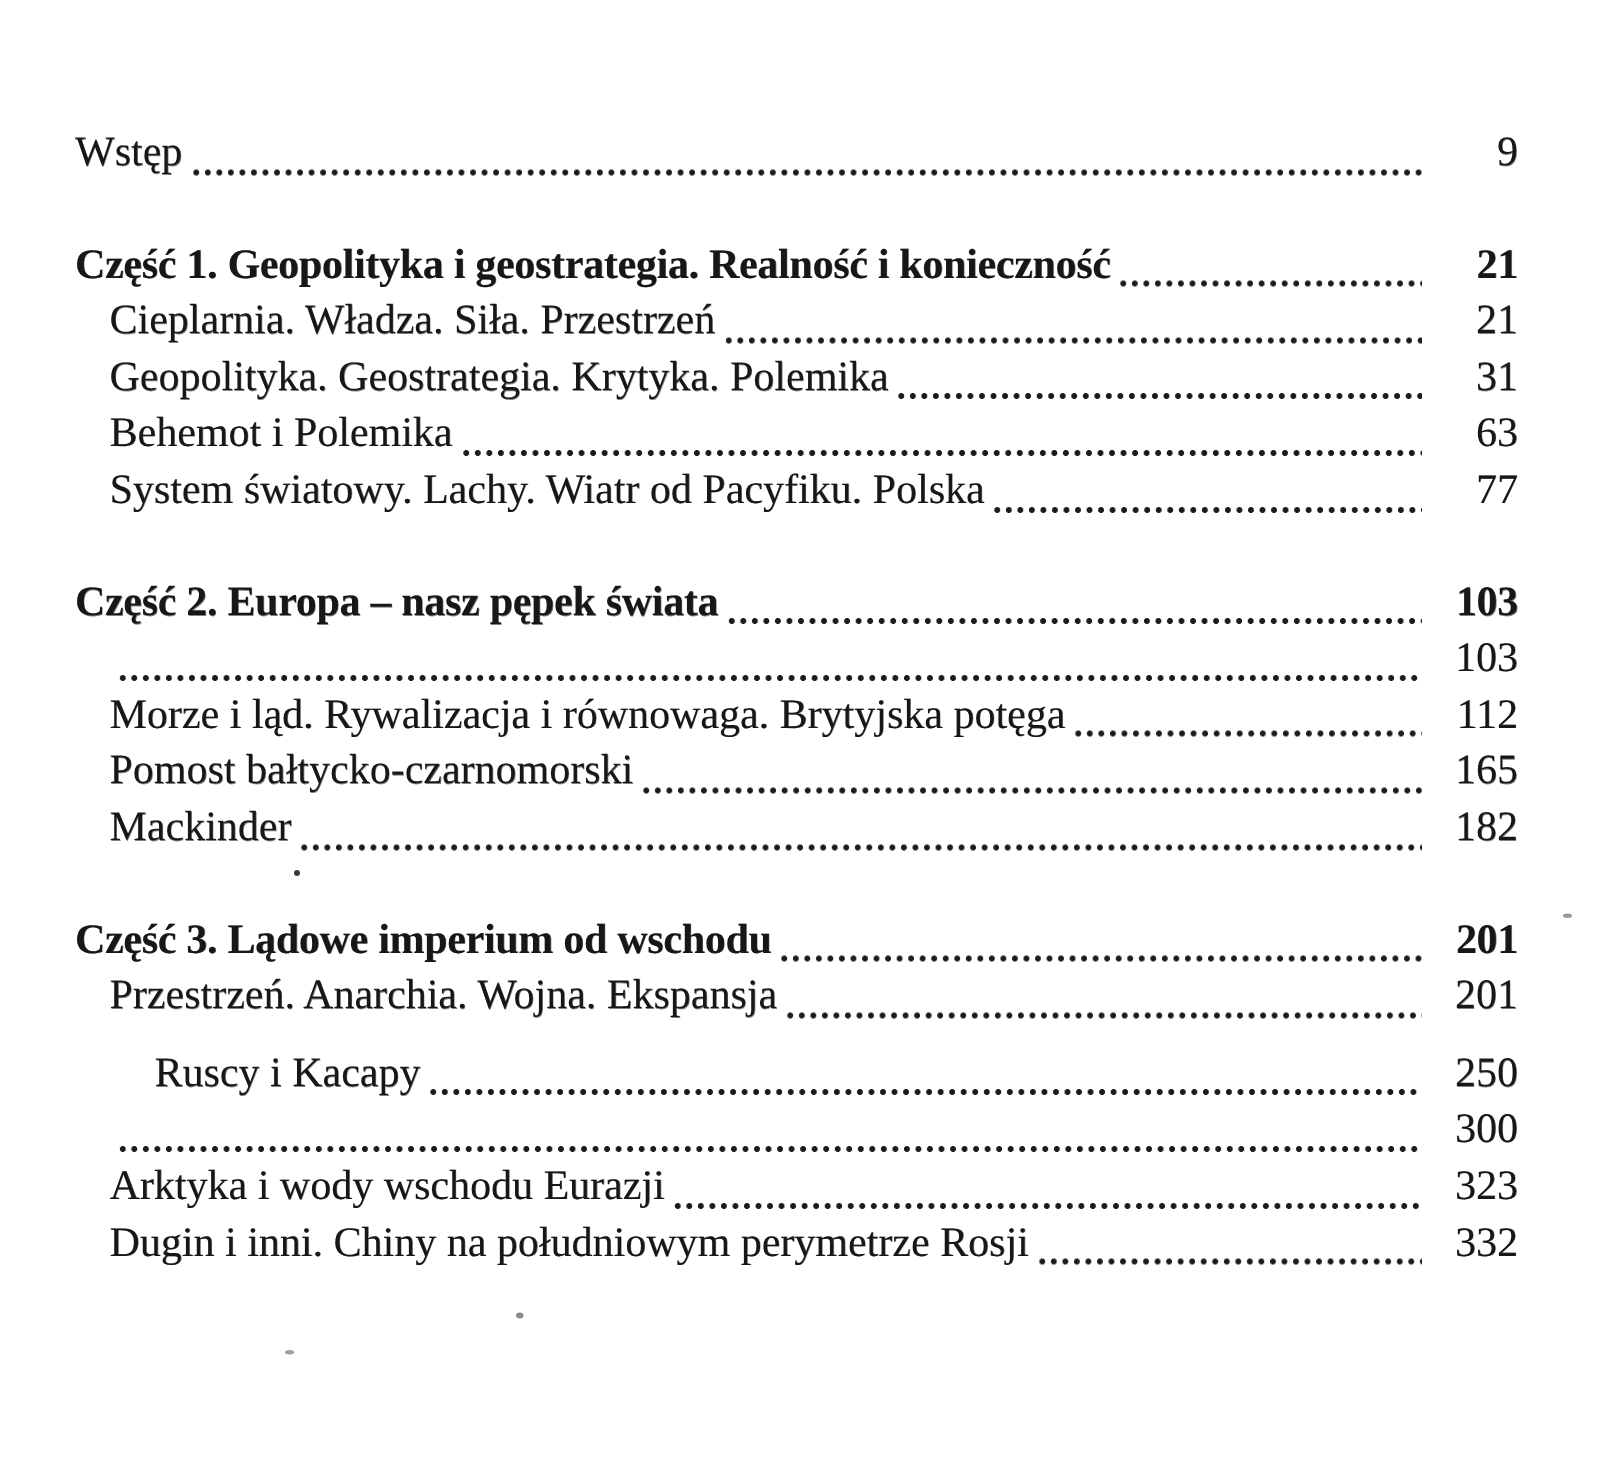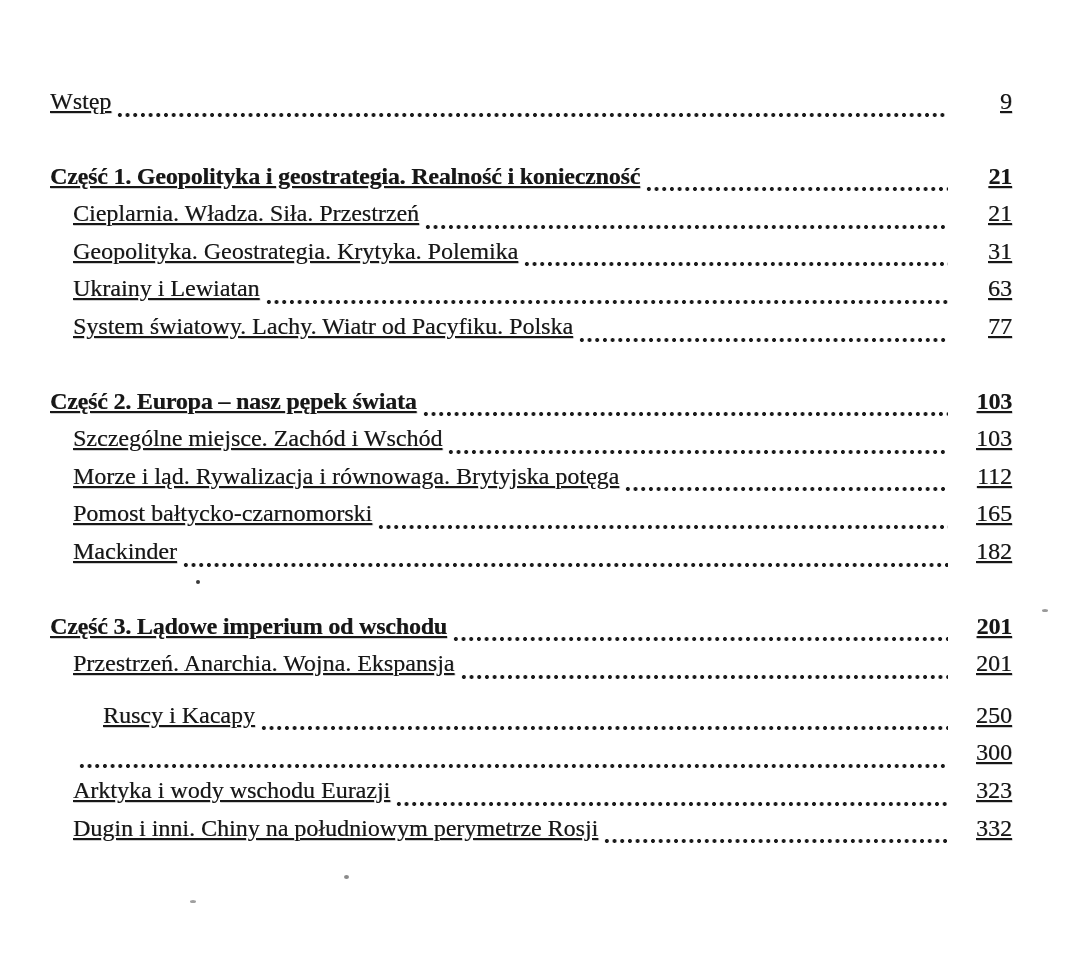--- a/index.html
+++ b/index.html
@@ -18,25 +18,24 @@
   }
   .toc {
     position: absolute;
     top: 83px;
     left: 50px;
     right: 64px;
   }
   .row {
     display: flex;
     align-items: flex-start;
-    font-size: 24px;
+    font-size: 28px;
     line-height: 37.6px;
     text-shadow: 0.4px 0.4px 0 rgba(25,25,25,0.55);
     white-space: nowrap;
-    text-decoration: underline;
   }
   .row.part {
     font-weight: bold;
     letter-spacing: -0.2px;
   }
   .row.space-before {
     margin-top: 37px;
   }
   .row.section {
     padding-left: 23px;
@@ -95,36 +94,35 @@
         <span class="label">Cieplarnia. Władza. Siła. Przestrzeń</span>
         <span class="dots"></span>
         <span class="pagenum">21</span>
       </div>
       <div class="row section">
         <span class="label">Geopolityka. Geostrategia. Krytyka. Polemika</span>
         <span class="dots"></span>
         <span class="pagenum">31</span>
       </div>
       <div class="row section">
-        <span class="label">Ukrainy i Lewiatan</span>
+        <span class="label">Behemot i Polemika</span>
         <span class="dots"></span>
         <span class="pagenum">63</span>
       </div>
       <div class="row section">
         <span class="label">System światowy. Lachy. Wiatr od Pacyfiku. Polska</span>
         <span class="dots"></span>
         <span class="pagenum">77</span>
       </div>
       <div class="row part space-before">
         <span class="label">Część 2. Europa – nasz pępek świata</span>
         <span class="dots"></span>
         <span class="pagenum">103</span>
       </div>
       <div class="row section">
-        <span class="label">Szczególne miejsce. Zachód i Wschód</span>
         <span class="dots"></span>
         <span class="pagenum">103</span>
       </div>
       <div class="row section">
         <span class="label">Morze i ląd. Rywalizacja i równowaga. Brytyjska potęga</span>
         <span class="dots"></span>
         <span class="pagenum">112</span>
       </div>
       <div class="row section">
         <span class="label">Pomost bałtycko-czarnomorski</span>

